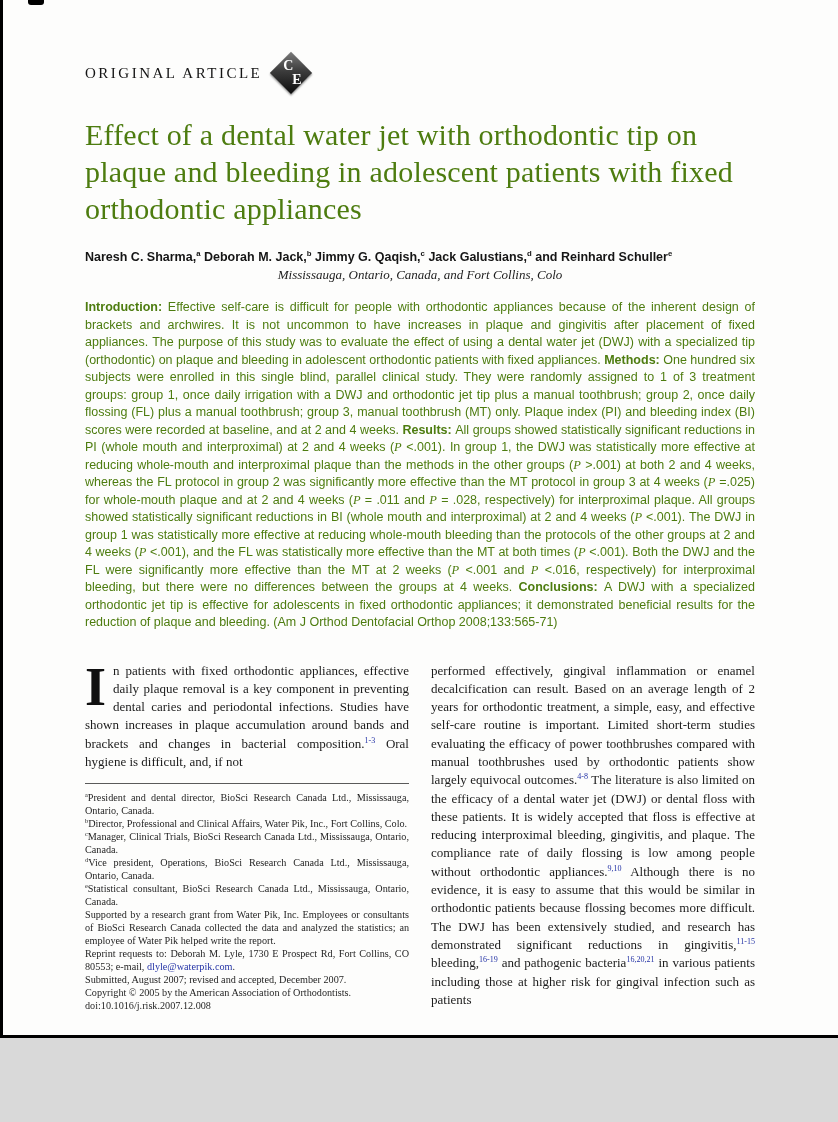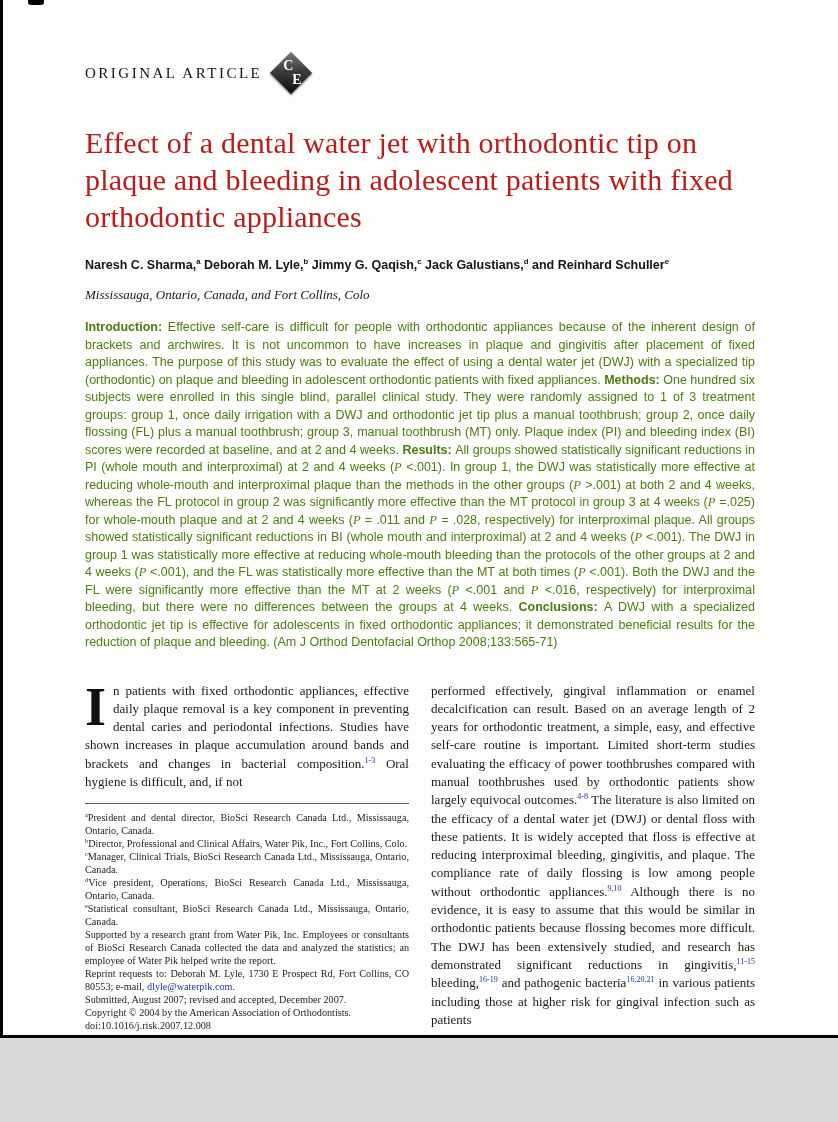--- a/index.html
+++ b/index.html
@@ -37,34 +37,35 @@
     box-shadow: 1px 1px 2px rgba(0,0,0,0.4);
   }
   .ce-c, .ce-e {
     position: absolute; color: #fff;
     font: 700 14px/1 "Liberation Serif", serif;
   }
   .ce-c { left: 15px; top: 9px; }
   .ce-e { left: 24px; top: 23px; }
 
   .title {
-    margin-top: 28px;
+    margin-top: 20px;
     font: 400 30px/37px "Liberation Serif", serif;
-    color: #b91c1c;
+    color: #4d7c0f;
     letter-spacing: 0.2px;
   }
   .authors {
     margin-top: 22px;
     font: 700 12.5px/16px "Liberation Sans", sans-serif;
     color: #151515;
   }
   .authors sup { font-size: 0.62em; }
   .affiliation {
-    margin-top: 14px;
+    margin-top: 2px;
     font: italic 400 13px/16px "Liberation Serif", serif;
+    text-align: center;
   }
 
   .abstract {
     margin-top: 16px;
     font: 400 12.5px/17.5px "Liberation Sans", sans-serif;
     text-align: justify;
     color: #4d7c0f;
   }
   .seg-b { font-weight: 700; }
   .seg-i { font-style: italic; font-family: "Liberation Serif", serif; }
@@ -116,40 +117,40 @@
       <span class="eyebrow">ORIGINAL ARTICLE</span>
       <span class="ce-logo">
         <span class="ce-diamond"></span>
         <span class="ce-c">C</span>
         <span class="ce-e">E</span>
       </span>
     </div>
 
     <h1 class="title">Effect of a dental water jet with orthodontic tip on plaque and bleeding in adolescent patients with fixed orthodontic appliances</h1>
 
-    <p class="authors"><span>Naresh C. Sharma,</span><sup>a</sup><span> Deborah M. Lyle,</span><sup>b</sup><span> Jimmy G. Qaqish,</span><sup>c</sup><span> Jack Galustians,</span><sup>d</sup><span> and Reinhard Schuller</span><sup>e</sup></p>
+    <p class="authors"><span>Naresh C. Sharma,</span><sup>a</sup><span> Deborah M. Jack,</span><sup>b</sup><span> Jimmy G. Qaqish,</span><sup>c</sup><span> Jack Galustians,</span><sup>d</sup><span> and Reinhard Schuller</span><sup>e</sup></p>
     <p class="affiliation">Mississauga, Ontario, Canada, and Fort Collins, Colo</p>
 
     <p class="abstract"><span class="seg-b">Introduction: </span><span>Effective self-care is difficult for people with orthodontic appliances because of the inherent design of brackets and archwires. It is not uncommon to have increases in plaque and gingivitis after placement of fixed appliances. The purpose of this study was to evaluate the effect of using a dental water jet (DWJ) with a specialized tip (orthodontic) on plaque and bleeding in adolescent orthodontic patients with fixed appliances. </span><span class="seg-b">Methods: </span><span>One hundred six subjects were enrolled in this single blind, parallel clinical study. They were randomly assigned to 1 of 3 treatment groups: group 1, once daily irrigation with a DWJ and orthodontic jet tip plus a manual toothbrush; group 2, once daily flossing (FL) plus a manual toothbrush; group 3, manual toothbrush (MT) only. Plaque index (PI) and bleeding index (BI) scores were recorded at baseline, and at 2 and 4 weeks. </span><span class="seg-b">Results: </span><span>All groups showed statistically significant reductions in PI (whole mouth and interproximal) at 2 and 4 weeks (</span><span class="seg-i">P</span><span> &lt;.001). In group 1, the DWJ was statistically more effective at reducing whole-mouth and interproximal plaque than the methods in the other groups (</span><span class="seg-i">P</span><span> &gt;.001) at both 2 and 4 weeks, whereas the FL protocol in group 2 was significantly more effective than the MT protocol in group 3 at 4 weeks (</span><span class="seg-i">P</span><span> =.025) for whole-mouth plaque and at 2 and 4 weeks (</span><span class="seg-i">P</span><span> = .011 and </span><span class="seg-i">P</span><span> = .028, respectively) for interproximal plaque. All groups showed statistically significant reductions in BI (whole mouth and interproximal) at 2 and 4 weeks (</span><span class="seg-i">P</span><span> &lt;.001). The DWJ in group 1 was statistically more effective at reducing whole-mouth bleeding than the protocols of the other groups at 2 and 4 weeks (</span><span class="seg-i">P</span><span> &lt;.001), and the FL was statistically more effective than the MT at both times (</span><span class="seg-i">P</span><span> &lt;.001). Both the DWJ and the FL were significantly more effective than the MT at 2 weeks (</span><span class="seg-i">P</span><span> &lt;.001 and </span><span class="seg-i">P</span><span> &lt;.016, respectively) for interproximal bleeding, but there were no differences between the groups at 4 weeks. </span><span class="seg-b">Conclusions: </span><span>A DWJ with a specialized orthodontic jet tip is effective for adolescents in fixed orthodontic appliances; it demonstrated beneficial results for the reduction of plaque and bleeding. (Am J Orthod Dentofacial Orthop 2008;133:565-71)</span></p>
 
     <div class="columns">
       <div class="column">
         <p class="body-par"><span class="dropcap">I</span><span><span>n patients with fixed orthodontic appliances, effective daily plaque removal is a key component in preventing dental caries and periodontal infections. Studies have shown increases in plaque accumulation around bands and brackets and changes in bacterial composition.</span><sup class="seg-link">1-3</sup><span> Oral hygiene is difficult, and, if not</span></span></p>
         <div class="footnotes">
           <div class="footnote-rule"></div>
           <div>
               <p class="footnote"><sup>a</sup><span>President and dental director, BioSci Research Canada Ltd., Mississauga, Ontario, Canada.</span></p>
               <p class="footnote"><sup>b</sup><span>Director, Professional and Clinical Affairs, Water Pik, Inc., Fort Collins, Colo.</span></p>
               <p class="footnote"><sup>c</sup><span>Manager, Clinical Trials, BioSci Research Canada Ltd., Mississauga, Ontario, Canada.</span></p>
               <p class="footnote"><sup>d</sup><span>Vice president, Operations, BioSci Research Canada Ltd., Mississauga, Ontario, Canada.</span></p>
               <p class="footnote"><sup>e</sup><span>Statistical consultant, BioSci Research Canada Ltd., Mississauga, Ontario, Canada.</span></p>
               <p class="footnote"><span>Supported by a research grant from Water Pik, Inc. Employees or consultants of BioSci Research Canada collected the data and analyzed the statistics; an employee of Water Pik helped write the report.</span></p>
               <p class="footnote"><span>Reprint requests to: Deborah M. Lyle, 1730 E Prospect Rd, Fort Collins, CO 80553; e-mail, </span><span class="seg-link">dlyle@waterpik.com</span><span>.</span></p>
               <p class="footnote"><span>Submitted, August 2007; revised and accepted, December 2007.</span></p>
-              <p class="footnote"><span>Copyright © 2004 by the American Association of Orthodontists.</span></p>
+              <p class="footnote"><span>Copyright © 2005 by the American Association of Orthodontists.</span></p>
               <p class="footnote"><span>doi:10.1016/j.risk.2007.12.008</span></p>
             </div>
         </div>
       </div>
       <div class="column">
         <p class="body-par"><span>performed effectively, gingival inflammation or enamel decalcification can result. Based on an average length of 2 years for orthodontic treatment, a simple, easy, and effective self-care routine is important. Limited short-term studies evaluating the efficacy of power toothbrushes compared with manual toothbrushes used by orthodontic patients show largely equivocal outcomes.</span><sup class="seg-link">4-8</sup><span> The literature is also limited on the efficacy of a dental water jet (DWJ) or dental floss with these patients. It is widely accepted that floss is effective at reducing interproximal bleeding, gingivitis, and plaque. The compliance rate of daily flossing is low among people without orthodontic appliances.</span><sup class="seg-link">9,10</sup><span> Although there is no evidence, it is easy to assume that this would be similar in orthodontic patients because flossing becomes more difficult. The DWJ has been extensively studied, and research has demonstrated significant reductions in gingivitis,</span><sup class="seg-link">11-15</sup><span> bleeding,</span><sup class="seg-link">16-19</sup><span> and pathogenic bacteria</span><sup class="seg-link">16,20,21</sup><span> in various patients including those at higher risk for gingival infection such as patients</span></p>
       </div>
     </div>
 
   </div>

